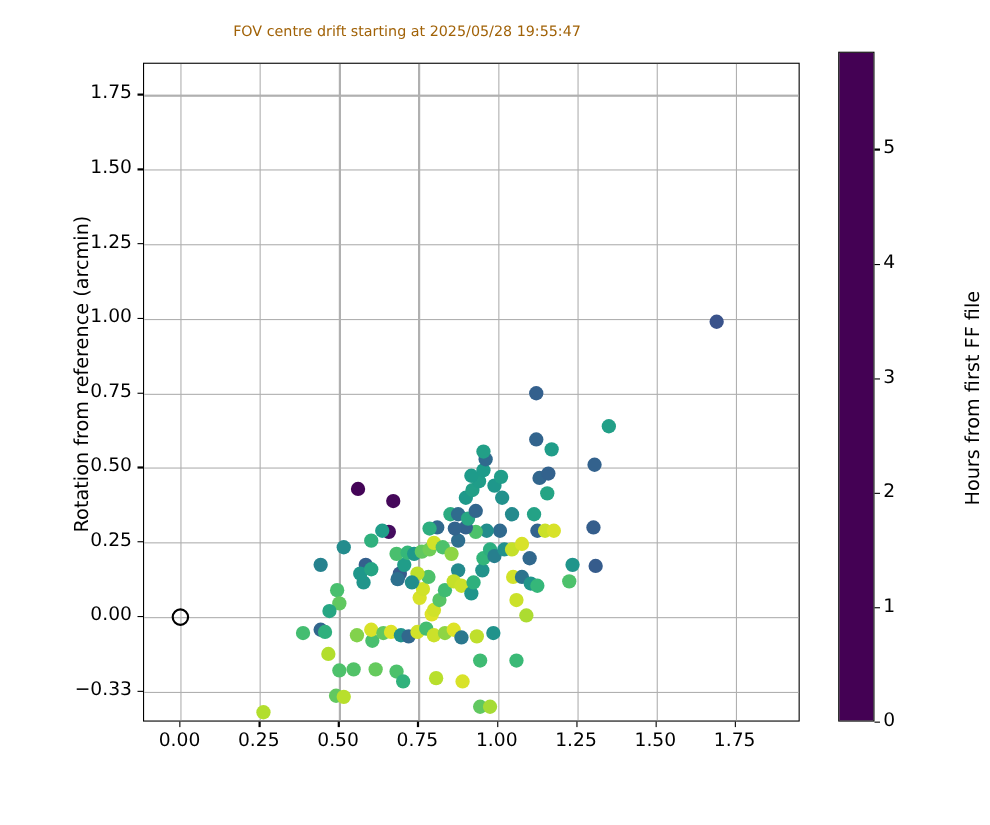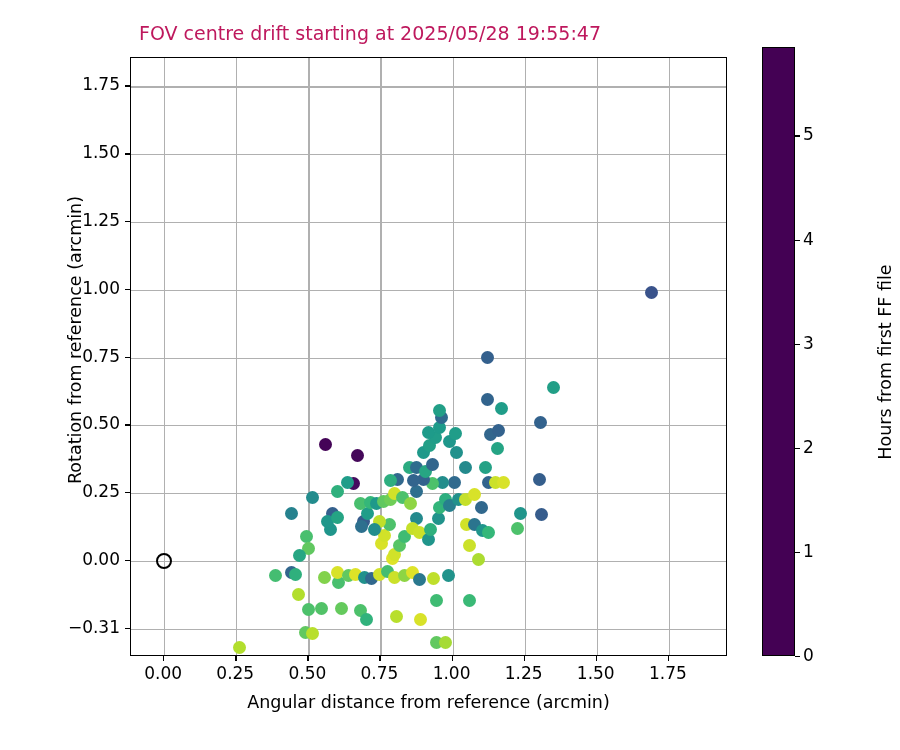--- a/index.html
+++ b/index.html
@@ -18,22 +18,22 @@
     width: 900px;
     height: 750px;
     background: #ffffff;
   }
   #chart-title {
     position: absolute;
     left: 0;
     top: 22px;
     width: 740px;
     text-align: center;
-    font-size: 19px;
-    color: #be185d;
+    font-size: 13px;
+    color: #a16207;
     white-space: nowrap;
   }
   
   #axes-area {
     position: absolute;
     left: 130px;
     top: 57px;
     width: 597px;
     height: 599px;
     border: 1.3px solid #000000;
@@ -364,40 +364,39 @@
       <div class="ticklabel-x" style="left: 451.572px;">1.00</div>
       <div class="tick-x" style="left: 523.674px;"></div>
       <div class="ticklabel-x" style="left: 523.674px;">1.25</div>
       <div class="tick-x" style="left: 595.775px;"></div>
       <div class="ticklabel-x" style="left: 595.775px;">1.50</div>
       <div class="tick-x" style="left: 667.877px;"></div>
       <div class="ticklabel-x" style="left: 667.877px;">1.75</div>
     </div>
   <div id="yticks-layer">
       <div class="tick-y" style="top: 627.541px;"></div>
-      <div class="ticklabel-y" style="top: 627.541px;">−0.31</div>
+      <div class="ticklabel-y" style="top: 627.541px;">−0.33</div>
       <div class="tick-y" style="top: 559.781px;"></div>
       <div class="ticklabel-y" style="top: 559.781px;">0.00</div>
       <div class="tick-y" style="top: 492.02px;"></div>
       <div class="ticklabel-y" style="top: 492.02px;">0.25</div>
       <div class="tick-y" style="top: 424.26px;"></div>
       <div class="ticklabel-y" style="top: 424.26px;">0.50</div>
       <div class="tick-y" style="top: 356.5px;"></div>
       <div class="ticklabel-y" style="top: 356.5px;">0.75</div>
       <div class="tick-y" style="top: 288.74px;"></div>
       <div class="ticklabel-y" style="top: 288.74px;">1.00</div>
       <div class="tick-y" style="top: 220.98px;"></div>
       <div class="ticklabel-y" style="top: 220.98px;">1.25</div>
       <div class="tick-y" style="top: 153.219px;"></div>
       <div class="ticklabel-y" style="top: 153.219px;">1.50</div>
       <div class="tick-y" style="top: 85.4593px;"></div>
       <div class="ticklabel-y" style="top: 85.4593px;">1.75</div>
     </div>
 
-  <div id="xlabel">Angular distance from reference (arcmin)</div>
   <div id="ylabel">Rotation from reference (arcmin)</div>
 
 
   <div id="colorbar-bar" style="background: linear-gradient(rgb(68, 1, 84) 100%, rgb(70, 17, 100) 95%, rgb(72, 33, 115) 90%, rgb(70, 48, 124) 85%, rgb(67, 62, 133) 80%, rgb(62, 75, 137) 75%, rgb(56, 88, 140) 70%, rgb(51, 100, 141) 65%, rgb(45, 112, 142) 60%, rgb(41, 123, 142) 55%, rgb(37, 133, 142) 50%, rgb(34, 144, 140) 45%, rgb(30, 155, 138) 40%, rgb(42, 169, 130) 35%, rgb(53, 183, 121) 30%, rgb(81, 194, 105) 25%, rgb(109, 205, 89) 20%, rgb(145, 214, 67) 15%, rgb(180, 222, 44) 10%, rgb(217, 227, 41) 5%, rgb(253, 231, 37) 0%);"></div>
   <div id="cb-ticks-layer">
       <div class="cb-tick" style="top: 656px;"></div>
       <div class="cb-ticklabel" style="top: 656px;">0</div>
       <div class="cb-tick" style="top: 551.897px;"></div>
       <div class="cb-ticklabel" style="top: 551.897px;">1</div>
       <div class="cb-tick" style="top: 447.795px;"></div>

